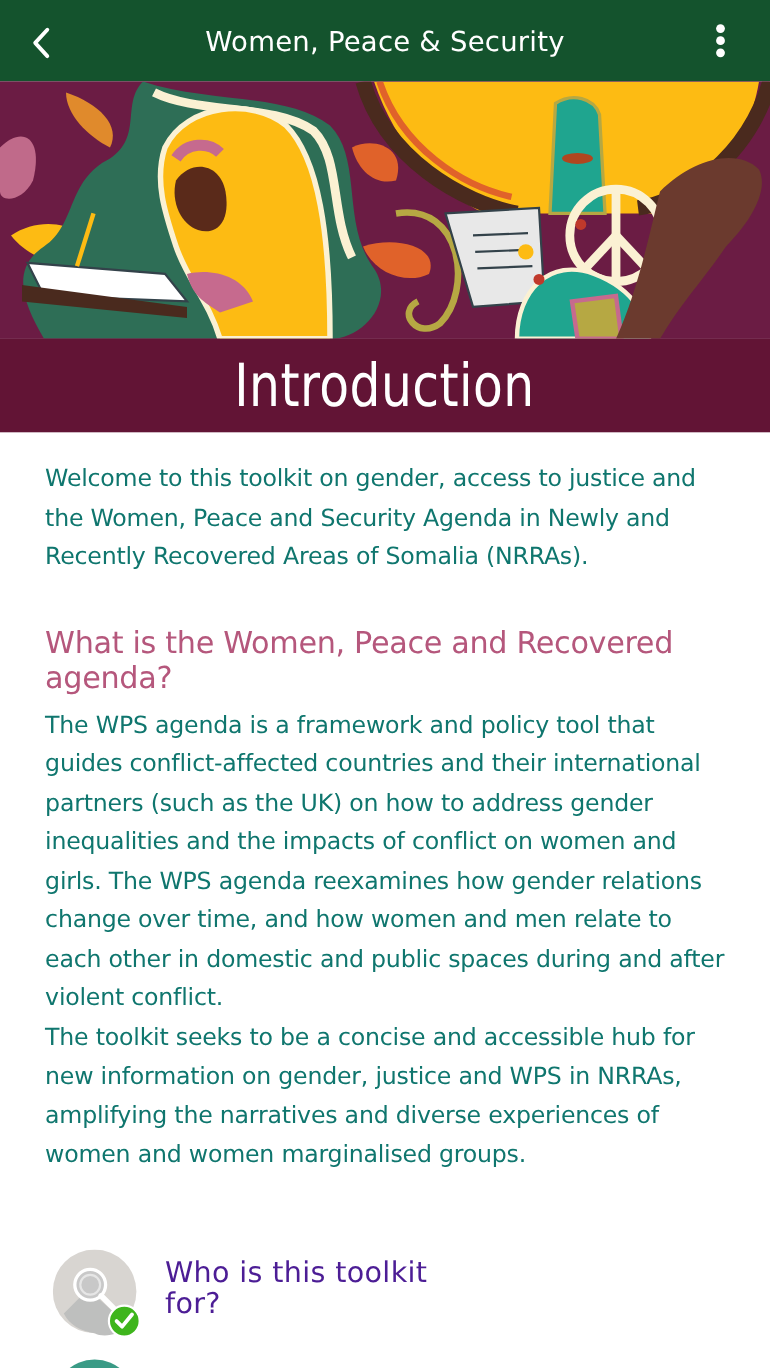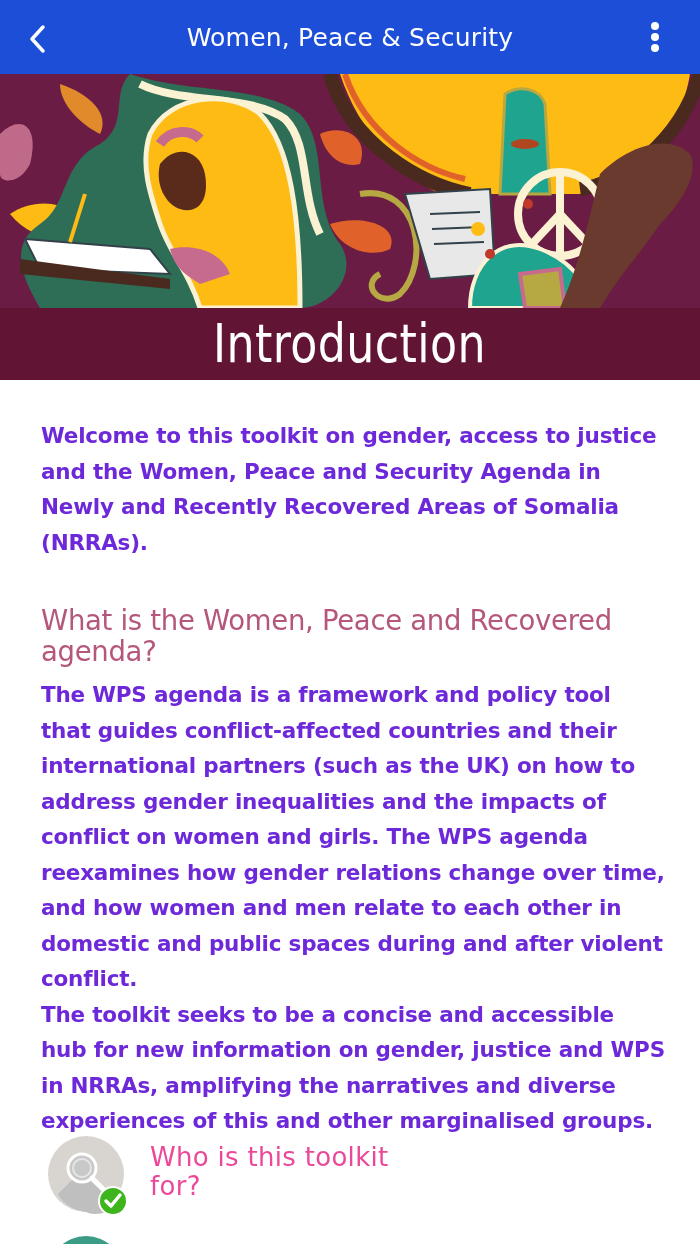--- a/index.html
+++ b/index.html
@@ -1,21 +1,21 @@
 <!DOCTYPE html>
 <html><head>
 <meta charset="utf-8">
 <style>
   * { box-sizing: border-box; margin: 0; padding: 0; }
   html, body { width: 700px; height: 1244px; overflow: hidden; background: #ffffff; }
   body { font-family: "Liberation Sans", "DejaVu Sans", sans-serif; position: relative; }
 
   .appbar {
     position: absolute; left: 0; top: 0; width: 700px; height: 74px;
-    background: #1d4ed8; color: #ffffff;
+    background: #14532d; color: #ffffff;
     display: flex; align-items: center; justify-content: center;
   }
   .appbar .back {
     position: absolute; left: 22px; top: 22px; width: 30px; height: 34px;
     display: flex; align-items: center; justify-content: center; cursor: pointer;
   }
   .appbar .title {
     font-family: "DejaVu Sans", sans-serif; font-size: 25px; letter-spacing: 0.2px;
     color: #ffffff; font-weight: normal;
   }
@@ -25,50 +25,50 @@
   }
   .appbar .more span { width: 8px; height: 8px; border-radius: 50%; background: #fff; display: block; }
 
   .hero {
     position: absolute; left: 0; top: 74px; width: 700px; height: 234px;
     background: #6b1c44; overflow: hidden;
   }
   .hero svg { display: block; }
 
   .section-banner {
-    position: absolute; left: 0; top: 308px; width: 700px; height: 72px;
+    position: absolute; left: 0; top: 308px; width: 700px; height: 85px;
     background: #621435; display: flex; align-items: center; justify-content: center;
   }
   .section-banner h1 {
     font-family: "DejaVu Sans", sans-serif; font-weight: normal; font-size: 54px;
     color: #ffffff; letter-spacing: 0.5px; line-height: 1;
     transform: scaleX(0.82);
   }
 
   .content { position: absolute; left: 41px; top: 418px; width: 625px; }
   .para {
     font-family: "DejaVu Sans", sans-serif; font-size: 21.5px; line-height: 35.5px;
-    color: #6d28d9; font-weight: bold; letter-spacing: -0.2px;
+    color: #0f766e; font-weight: normal; letter-spacing: -0.2px;
     transform-origin: left top;
   }
   .p1 { margin-bottom: 45px; }
   .h2 {
     font-family: "DejaVu Sans", sans-serif; font-size: 27.5px; line-height: 31px;
     color: #b5577c; font-weight: normal; letter-spacing: -0.3px; margin-bottom: 10px;
   }
   .p2 { }
 
   .toolkit-item {
     position: absolute; left: 48px; top: 1136px; width: 400px; height: 80px;
     display: flex; align-items: flex-start; cursor: pointer;
   }
   .toolkit-item .icon-wrap { position: relative; width: 80px; height: 80px; flex: none; }
   .toolkit-item .label {
     margin-left: 22px; margin-top: 7px; font-family: "DejaVu Sans", sans-serif;
-    font-size: 26px; line-height: 29px; color: #ec4899; width: 260px; letter-spacing: 0.3px;
+    font-size: 26px; line-height: 29px; color: #4c1d95; width: 260px; letter-spacing: 0.3px;
   }
   .next-icon {
     position: absolute; left: 48px; top: 1236px; width: 76px; height: 76px;
     border-radius: 50%; background: #3a9b86;
   }
 </style>
 </head>
 <body>
 
 <header class="appbar">
@@ -143,21 +143,21 @@
 </div>
 
 <div class="section-banner">
   <h1>Introduction</h1>
 </div>
 
 <main class="content">
   <p class="para p1">Welcome to this toolkit on gender, access to justice and the Women, Peace and Security Agenda in Newly and Recently Recovered Areas of Somalia (NRRAs).</p>
   <h2 class="h2">What is the Women, Peace and Recovered agenda?</h2>
   <p class="para p2">The WPS agenda is a framework and policy tool that guides conflict-affected countries and their international partners (such as the UK) on how to address gender inequalities and the impacts of conflict on women and girls. The WPS agenda reexamines how gender relations change over time, and how women and men relate to each other in domestic and public spaces during and after violent conflict.</p>
-  <p class="para p3">The toolkit seeks to be a concise and accessible hub for new information on gender, justice and WPS in NRRAs, amplifying the narratives and diverse experiences of this and other marginalised groups.</p>
+  <p class="para p3">The toolkit seeks to be a concise and accessible hub for new information on gender, justice and WPS in NRRAs, amplifying the narratives and diverse experiences of women and women marginalised groups.</p>
 </main>
 
 <div class="toolkit-item">
   <div class="icon-wrap">
     <svg width="80" height="80" viewBox="0 0 80 80">
       <circle cx="38" cy="38" r="38" fill="#d8d5d1"></circle>
       <path d="M10,58 L32,36 L70,70 C60,78 45,80 38,76 C25,74 15,68 10,58 Z" fill="#bebfbe"></path>
       <circle cx="34" cy="32" r="14" fill="#c8c8c8" stroke="#ffffff" stroke-width="3"></circle>
       <circle cx="34" cy="32" r="9" fill="none" stroke="#e6e6e6" stroke-width="2"></circle>
       <line x1="44" y1="42" x2="58" y2="56" stroke="#ffffff" stroke-width="5" stroke-linecap="round"></line>

